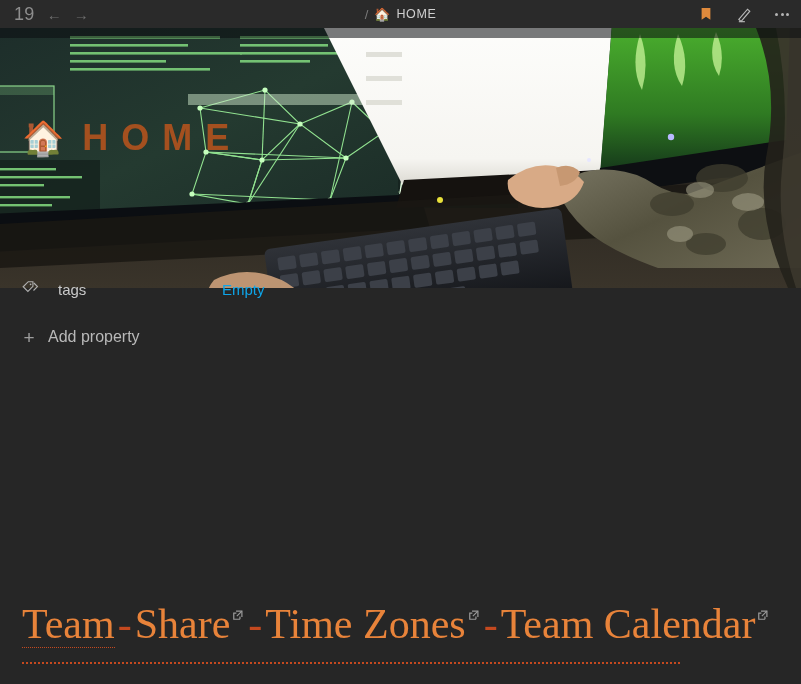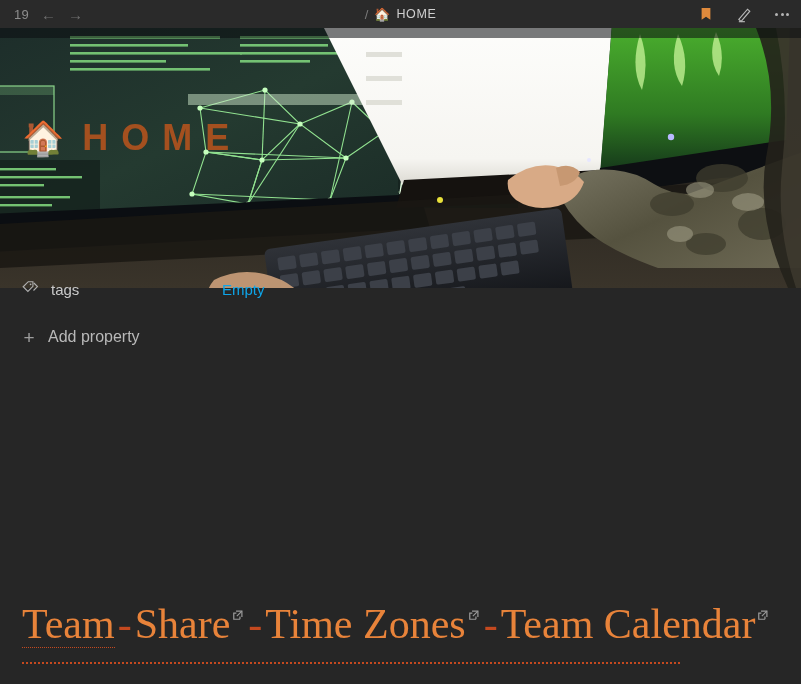--- a/index.html
+++ b/index.html
@@ -31,21 +31,21 @@
 
   .topbar-left {
     display: flex;
     align-items: center;
     padding-left: 14px;
     gap: 12px;
     flex: 0 0 auto;
   }
 
   .tab-count {
-    font-size: 13px;
+    font-size: 18px;
     color: #8d8d8d;
     font-family: "Liberation Sans", sans-serif;
     letter-spacing: 0.3px;
   }
 
   .nav-arrow {
     font-size: 15px;
     color: #6f6f6f;
     line-height: 1;
     cursor: pointer;
@@ -159,21 +159,21 @@
   .prop-row {
     display: flex;
     align-items: center;
     height: 34px;
     padding-left: 22px;
   }
 
   .prop-key {
     display: flex;
     align-items: center;
-    gap: 12px;
+    gap: 19px;
     width: 200px;
     flex: 0 0 200px;
   }
 
   .prop-key-label {
     font-size: 15px;
     color: #c9c9c9;
   }
 
   .prop-value {

